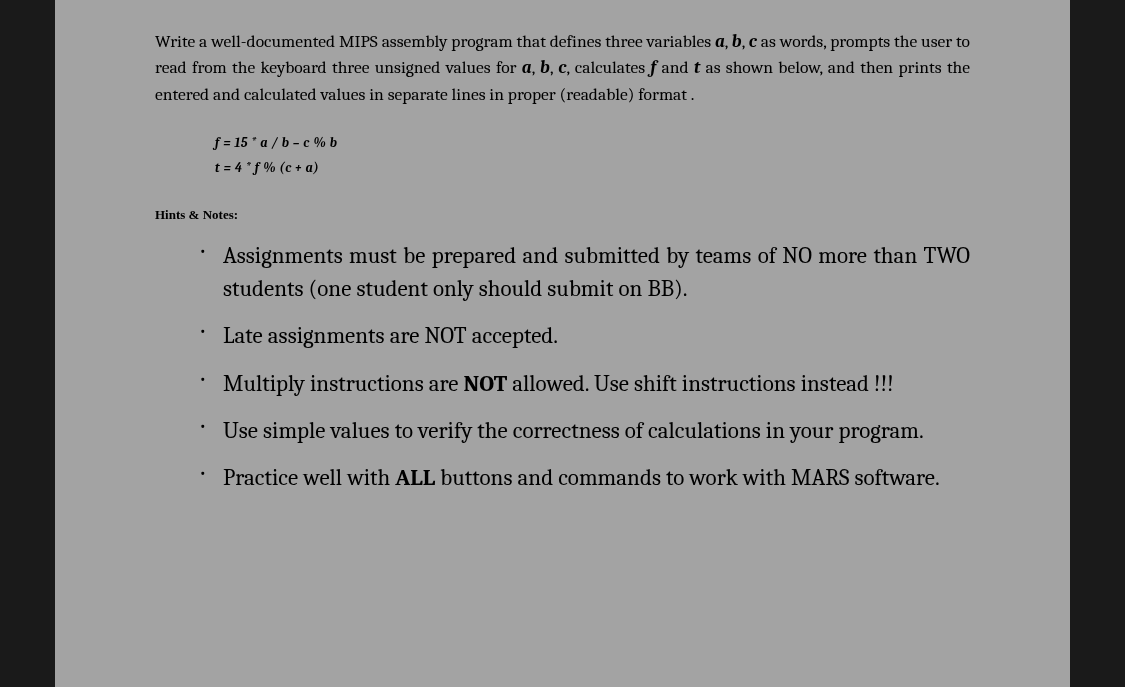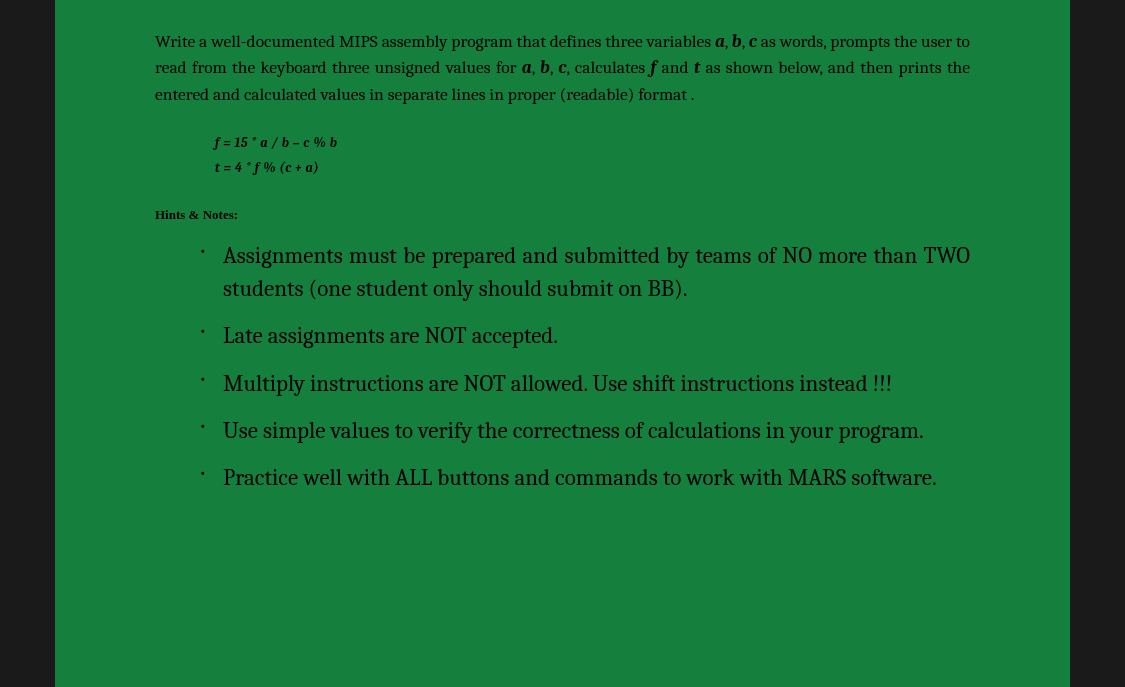--- a/index.html
+++ b/index.html
@@ -10,21 +10,21 @@
     body {
       background: #1a1a1a;
       width: 1125px;
       height: 687px;
       display: flex;
       justify-content: center;
       align-items: flex-start;
       font-family: Cambria, Georgia, serif;
     }
     .page {
-      background: #15803d;
+      background: #a3a3a3;
       width: 1015px;
       padding: 28px 100px 24px 100px;
       min-height: 687px;
     }
     .intro {
       font-size: 17.5px;
       line-height: 1.5;
       color: #000;
       text-align: justify;
       margin-bottom: 28px;
@@ -68,21 +68,21 @@
     }
     ul.hints li::before {
       content: "•";
       position: absolute;
       left: 0;
       top: 0;
       font-size: 17px;
       color: #000;
     }
     .b {
-      font-weight: normal;
+      font-weight: bold;
     }
     .i {
       font-style: italic;
     }
     .bi {
       font-weight: bold;
       font-style: italic;
     }
   </style>
 </head>

